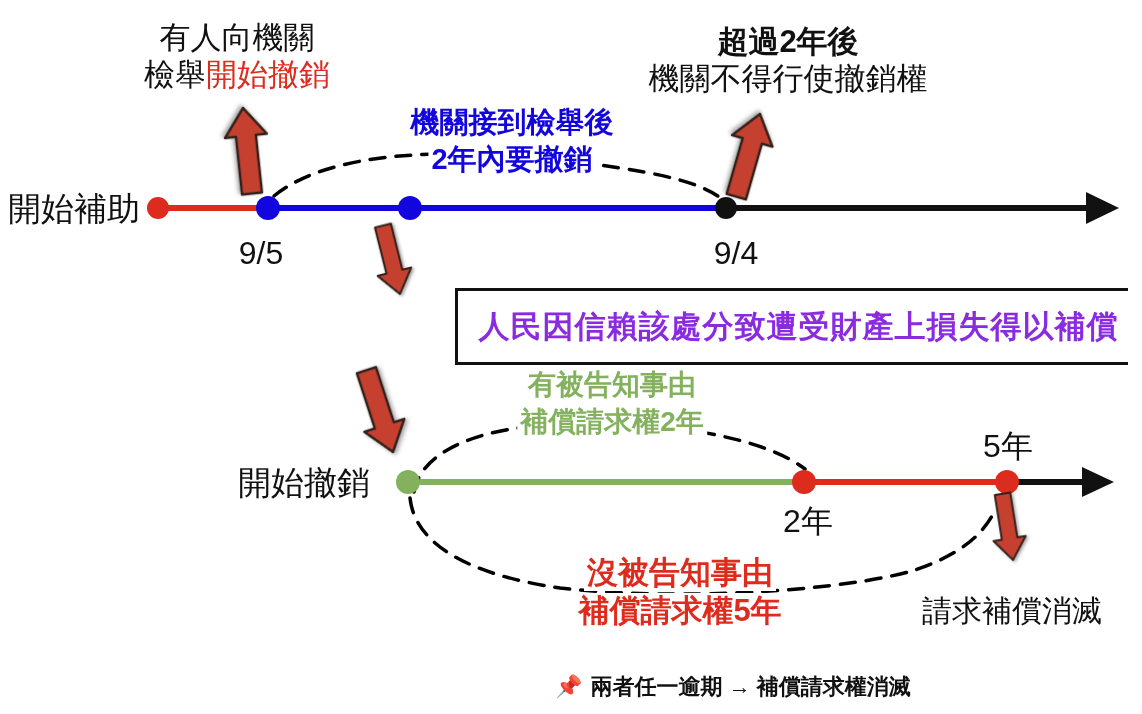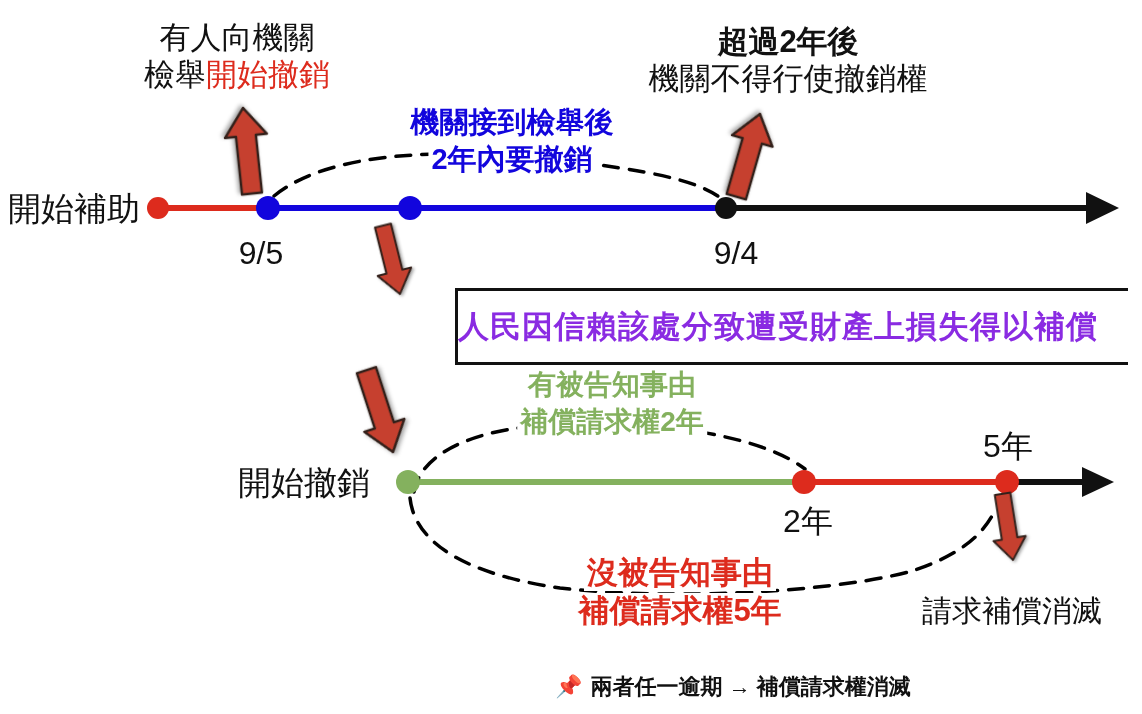--- a/index.html
+++ b/index.html
@@ -25,21 +25,21 @@
   .bold{font-weight:bold;}
   .mask{background:#ffffff;padding:0 3px;}
   .fs31{font-size:31px;}
   .fs33{font-size:33px;}
   .fs32{font-size:32px;}
   .fs29{font-size:29px;}
   .fs28{font-size:28px;}
   .fs30{font-size:30px;}
   .box{
     position:absolute;left:455px;top:288px;width:681px;height:71px;z-index:2;
-    border:3px solid #111;display:flex;align-items:center;justify-content:flex-start;
+    border:3px solid #111;display:flex;align-items:center;justify-content:center;
   }
   .box span{font-size:31px;font-weight:bold;color:var(--purple);letter-spacing:1px;white-space:nowrap;}
   .footer{
     position:absolute;left:733px;top:672px;z-index:2;transform:translateX(-50%);
     font-size:22px;font-weight:bold;white-space:nowrap;display:flex;align-items:center;gap:8px;
   }
   .dash{stroke:#000;stroke-width:3.5;fill:none;stroke-dasharray:15 11;stroke-linecap:round;}
   .tl{stroke-linecap:butt;}
   .blockarrow{fill:var(--arrow-red);stroke:#33201a;stroke-width:2.5;stroke-linejoin:round;
     filter:drop-shadow(2px 2px 2px rgba(0,0,0,0.35));}

